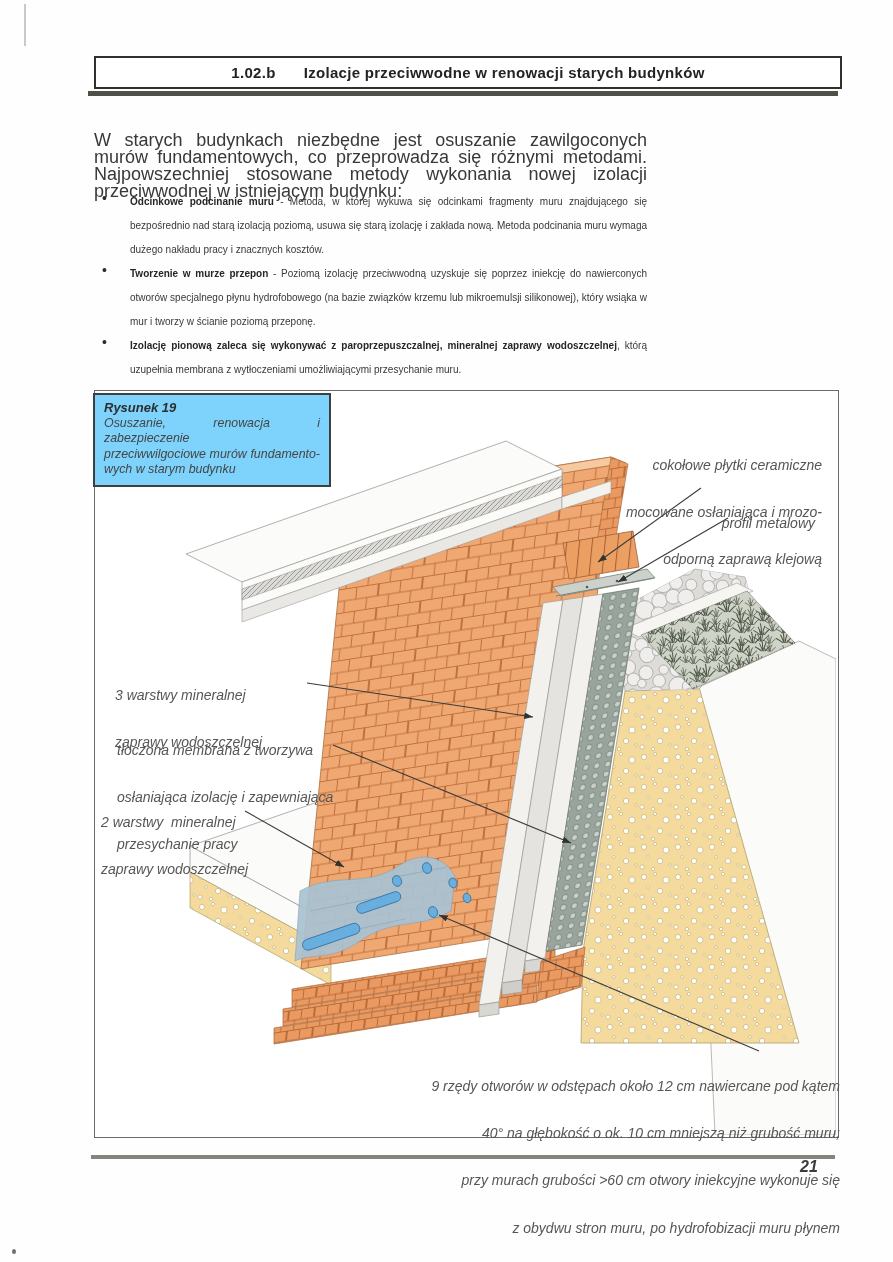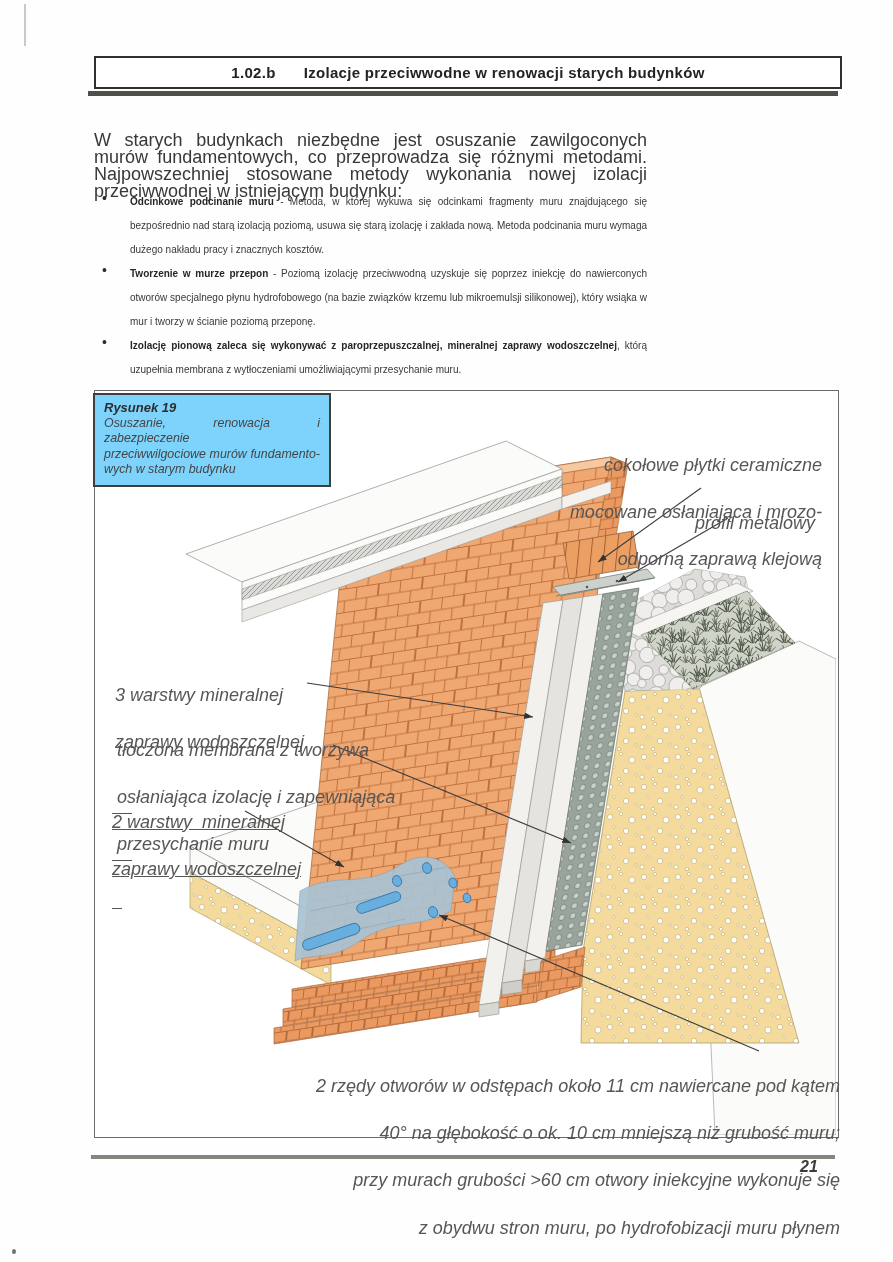--- a/index.html
+++ b/index.html
@@ -21,27 +21,27 @@
   .item .bt{flex:1;font-size:10px;line-height:24px;text-align:justify;}
   .item .bt b{color:#262626;}
   
   .figure-box{position:absolute;left:94px;top:390px;width:743px;height:746px;border:1px solid #6a6a66;background:#fff;}
   .figure-box svg{position:absolute;left:0;top:0;}
   .caption-box{position:absolute;left:93px;top:393px;width:238px;border:2px solid #3f3f3d;background:#7dd3fc;
                padding:5px 9px 7px 9px;box-sizing:border-box;z-index:3;}
   .fig-label{font-size:13px;font-weight:bold;font-style:italic;color:#2e2e2e;margin-bottom:1px;}
   .cap-line{font-size:12.4px;font-style:italic;line-height:15.4px;color:#454545;}
   .cap-line.just{text-align:justify;text-align-last:justify;}
-  .anno{position:absolute;font-style:italic;font-size:18px;line-height:15.8px;color:#565656;z-index:2;white-space:pre-wrap;}
+  .anno{position:absolute;font-style:italic;font-size:14px;line-height:15.8px;color:#565656;z-index:2;white-space:pre-wrap;}
   .anno.r{text-align:right;}
   .anno-tiles{right:71px;top:426px;}
   .anno-profile{right:78px;top:504px;margin-top:12px;}
   .anno-render3{left:115px;top:656px;}
   .anno-membrane{left:117px;top:711px;}
-  .anno-render2{left:112px;top:783px;text-decoration:underline;}
+  .anno-render2{left:101px;top:783px;}
   .anno-injection{right:53px;top:1047px;}
   
   .footer-rule{position:absolute;left:91px;top:1155px;width:744px;height:4px;}
   .page-num{position:absolute;left:800px;top:1158px;font-size:16px;font-weight:bold;font-style:italic;color:#3c3c3c;}
 </style>
 </head>
 <body>
 
 <div class="page">
   <div class="tick"></div>
@@ -496,28 +496,28 @@
     <div>odporną zaprawą klejową</div>
   </div>
   <div class="anno r anno-profile">profil metalowy</div>
   <div class="anno anno-render3">
     <div>3 warstwy mineralnej</div>
     <div>zaprawy wodoszczelnej</div>
   </div>
   <div class="anno anno-membrane">
     <div>tłoczona membrana z tworzywa</div>
     <div>osłaniająca izolację i zapewniająca</div>
-    <div>przesychanie muru</div>
+    <div>przesychanie pracy</div>
   </div>
   <div class="anno anno-render2">
     <div>2 warstwy  mineralnej</div>
     <div>zaprawy wodoszczelnej</div>
   </div>
   <div class="anno r anno-injection">
-    <div>2 rzędy otworów w odstępach około 11 cm nawiercane pod kątem</div>
+    <div>9 rzędy otworów w odstępach około 12 cm nawiercane pod kątem</div>
     <div>40° na głębokość o ok. 10 cm mniejszą niż grubość muru;</div>
     <div>przy murach grubości &gt;60 cm otwory iniekcyjne wykonuje się</div>
     <div>z obydwu stron muru, po hydrofobizacji muru płynem</div>
     
   </div>
 
   <div class="footer-rule" style="background:#83867c;"></div>
   <div class="page-num">21</div>
 </div>
 

